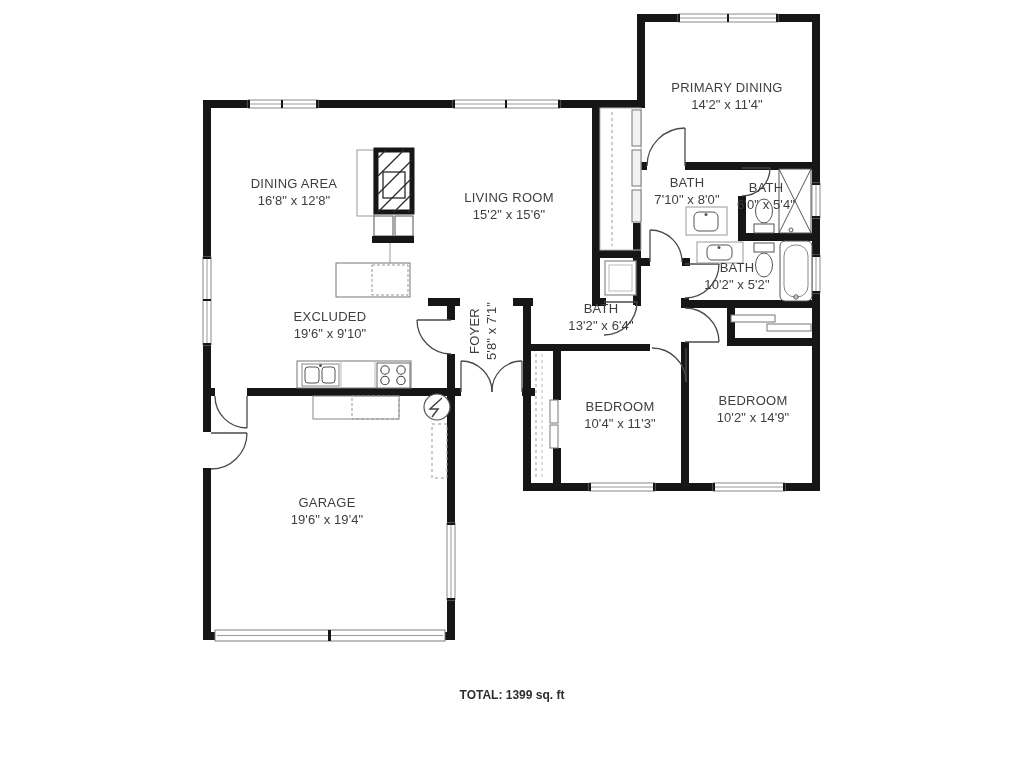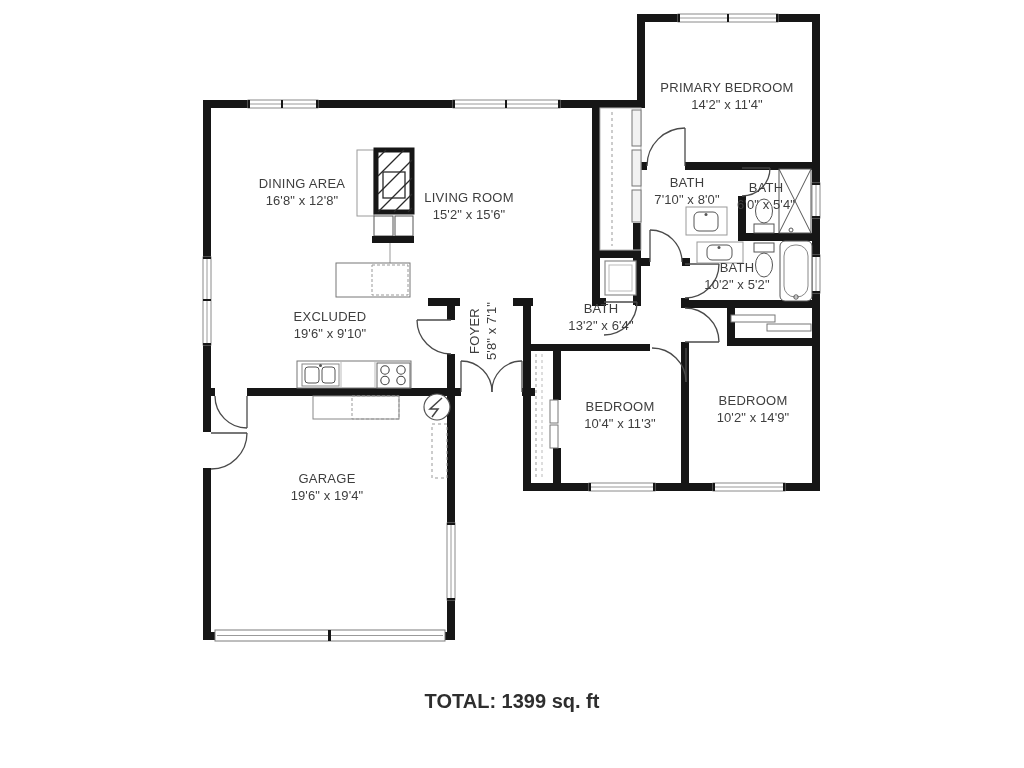--- a/index.html
+++ b/index.html
@@ -5,21 +5,21 @@
   html,body{margin:0;padding:0;background:#fff;}
   .stage{position:relative;width:1024px;height:768px;background:#fff;overflow:hidden;
          font-family:"Liberation Sans",sans-serif;}
   .plan-svg{position:absolute;left:0;top:0;}
   .room-label{position:absolute;transform:translate(-50%,-50%);text-align:center;
               color:#3e3e3e;font-size:13px;line-height:1.28;letter-spacing:.25px;white-space:nowrap;}
   .room-label .dm{letter-spacing:.1px;}
   .room-label.rot{transform:translate(-50%,-50%) rotate(-90deg);}
   .summary{position:absolute;left:0;right:0;top:687px;text-align:center;color:#353535;
            font-size:15px;line-height:1.42;}
-  .summary .total{font-weight:bold;font-size:20px;color:#2e2e2e;}
+  .summary .total{font-weight:bold;font-size:12px;color:#2e2e2e;}
 </style>
 </head>
 <body>
 
 <div class="stage">
 
   <svg class="plan-svg" width="1024" height="768" viewBox="0 0 1024 768">
 
     <g fill="#161616" shape-rendering="crispEdges">
 
@@ -289,30 +289,30 @@
     <g>
       <rect x="686" y="207" width="41" height="28" fill="#fff" stroke="#999" stroke-width="1"></rect>
       <rect x="694" y="212" width="24" height="19" rx="5" fill="none" stroke="#555" stroke-width="1"></rect>
       <circle cx="706" cy="214.5" r="1.5" fill="#555"></circle>
       <rect x="697" y="242" width="46" height="21" fill="#fff" stroke="#999" stroke-width="1"></rect>
       <rect x="707" y="245" width="25" height="15" rx="5" fill="none" stroke="#555" stroke-width="1"></rect>
       <circle cx="719" cy="247.5" r="1.5" fill="#555"></circle>
     </g>
   </svg>
 
-  <div class="room-label" style="left:302px;top:193px">
+  <div class="room-label" style="left:294px;top:193px">
     <div class="nm">DINING AREA</div>
     <div class="dm">16'8" x 12'8"</div>
   </div>
-  <div class="room-label" style="left:469px;top:207px">
+  <div class="room-label" style="left:509px;top:207px">
     <div class="nm">LIVING ROOM</div>
     <div class="dm">15'2" x 15'6"</div>
   </div>
   <div class="room-label" style="left:727px;top:97px">
-    <div class="nm">PRIMARY BEDROOM</div>
+    <div class="nm">PRIMARY DINING</div>
     <div class="dm">14'2" x 11'4"</div>
   </div>
   <div class="room-label" style="left:687px;top:192px">
     <div class="nm">BATH</div>
     <div class="dm">7'10" x 8'0"</div>
   </div>
   <div class="room-label" style="left:766px;top:197px">
     <div class="nm">BATH</div>
     <div class="dm">6'0" x 5'4"</div>
   </div>
@@ -333,21 +333,21 @@
     <div class="dm">5'8" x 7'1"</div>
   </div>
   <div class="room-label" style="left:620px;top:416px">
     <div class="nm">BEDROOM</div>
     <div class="dm">10'4" x 11'3"</div>
   </div>
   <div class="room-label" style="left:753px;top:410px">
     <div class="nm">BEDROOM</div>
     <div class="dm">10'2" x 14'9"</div>
   </div>
-  <div class="room-label" style="left:327px;top:488px">
+  <div class="room-label" style="left:327px;top:512px">
     <div class="nm">GARAGE</div>
     <div class="dm">19'6" x 19'4"</div>
   </div>
 
   <div class="summary">
     <div class="total">TOTAL: 1399 sq. ft</div>
   </div>
 
 </div>
 

